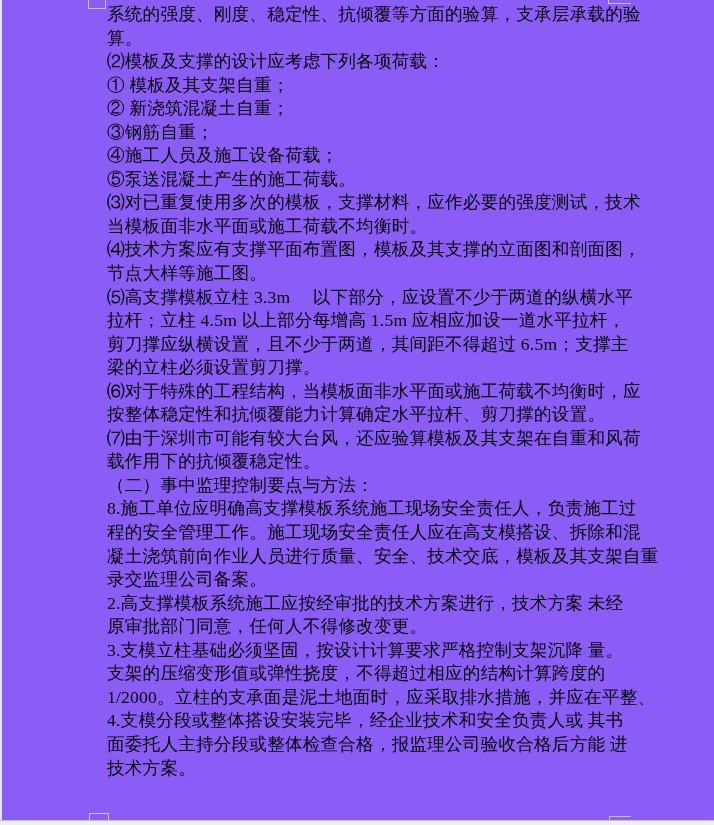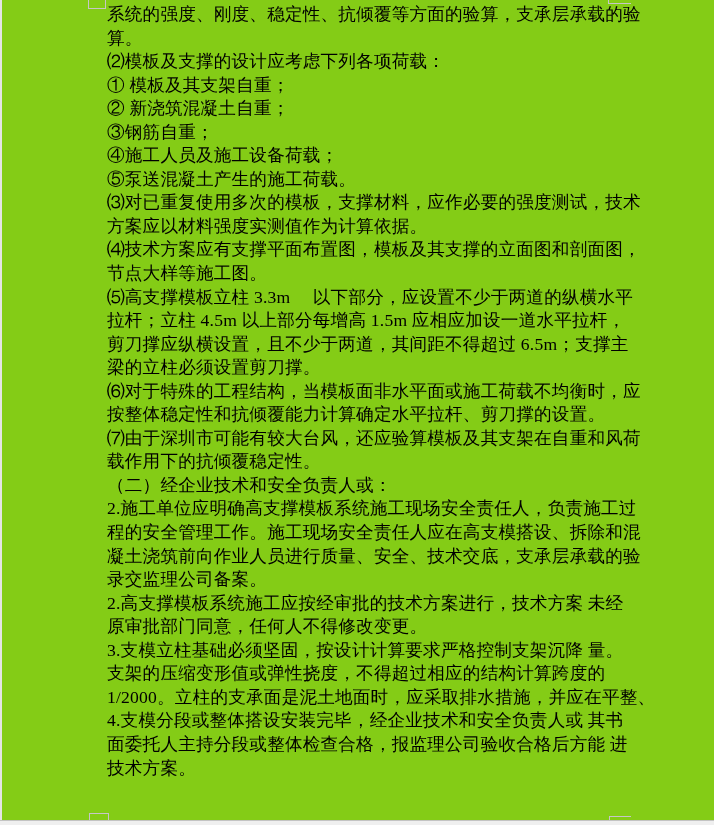--- a/index.html
+++ b/index.html
@@ -4,21 +4,21 @@
 <style>
   html, body {
     margin: 0;
     padding: 0;
     background: #ffffff;
   }
   #page {
     position: relative;
     width: 714px;
     height: 825px;
-    background: #84cc16;
+    background: #8b5cf6;
     overflow: hidden;
     font-family: "Liberation Serif", "DejaVu Serif", serif;
   }
   
   #left-edge {
     position: absolute;
     left: 0; top: 0;
     width: 2px; height: 825px;
     background: #e4e4e4;
   }
@@ -89,35 +89,35 @@
   <div id="doc-text">
       <div class="line">系统的强度、刚度、稳定性、抗倾覆等方面的验算，支承层承载的验</div>
       <div class="line">算。</div>
       <div class="line">⑵模板及支撑的设计应考虑下列各项荷载：</div>
       <div class="line">① 模板及其支架自重；</div>
       <div class="line">② 新浇筑混凝土自重；</div>
       <div class="line">③钢筋自重；</div>
       <div class="line">④施工人员及施工设备荷载；</div>
       <div class="line">⑤泵送混凝土产生的施工荷载。</div>
       <div class="line">⑶对已重复使用多次的模板，支撑材料，应作必要的强度测试，技术</div>
-      <div class="line">方案应以材料强度实测值作为计算依据。</div>
+      <div class="line">当模板面非水平面或施工荷载不均衡时。</div>
       <div class="line">⑷技术方案应有支撑平面布置图，模板及其支撑的立面图和剖面图，</div>
       <div class="line">节点大样等施工图。</div>
       <div class="line">⑸高支撑模板立柱 3.3m　 以下部分，应设置不少于两道的纵横水平</div>
       <div class="line">拉杆；立柱 4.5m 以上部分每增高 1.5m 应相应加设一道水平拉杆，</div>
       <div class="line">剪刀撑应纵横设置，且不少于两道，其间距不得超过 6.5m；支撑主</div>
       <div class="line">梁的立柱必须设置剪刀撑。</div>
       <div class="line">⑹对于特殊的工程结构，当模板面非水平面或施工荷载不均衡时，应</div>
       <div class="line">按整体稳定性和抗倾覆能力计算确定水平拉杆、剪刀撑的设置。</div>
       <div class="line">⑺由于深圳市可能有较大台风，还应验算模板及其支架在自重和风荷</div>
       <div class="line">载作用下的抗倾覆稳定性。</div>
-      <div class="line">（二）经企业技术和安全负责人或：</div>
-      <div class="line">2.施工单位应明确高支撑模板系统施工现场安全责任人，负责施工过</div>
+      <div class="line">（二）事中监理控制要点与方法：</div>
+      <div class="line">8.施工单位应明确高支撑模板系统施工现场安全责任人，负责施工过</div>
       <div class="line">程的安全管理工作。施工现场安全责任人应在高支模搭设、拆除和混</div>
-      <div class="line">凝土浇筑前向作业人员进行质量、安全、技术交底，支承层承载的验</div>
+      <div class="line">凝土浇筑前向作业人员进行质量、安全、技术交底，模板及其支架自重</div>
       <div class="line">录交监理公司备案。</div>
       <div class="line">2.高支撑模板系统施工应按经审批的技术方案进行，技术方案 未经</div>
       <div class="line">原审批部门同意，任何人不得修改变更。</div>
       <div class="line">3.支模立柱基础必须坚固，按设计计算要求严格控制支架沉降 量。</div>
       <div class="line">支架的压缩变形值或弹性挠度，不得超过相应的结构计算跨度的</div>
       <div class="line">1/2000。立柱的支承面是泥土地面时，应采取排水措施，并应在平整、</div>
       <div class="line">4.支模分段或整体搭设安装完毕，经企业技术和安全负责人或 其书</div>
       <div class="line">面委托人主持分段或整体检查合格，报监理公司验收合格后方能 进</div>
       <div class="line">技术方案。</div>
     </div>

